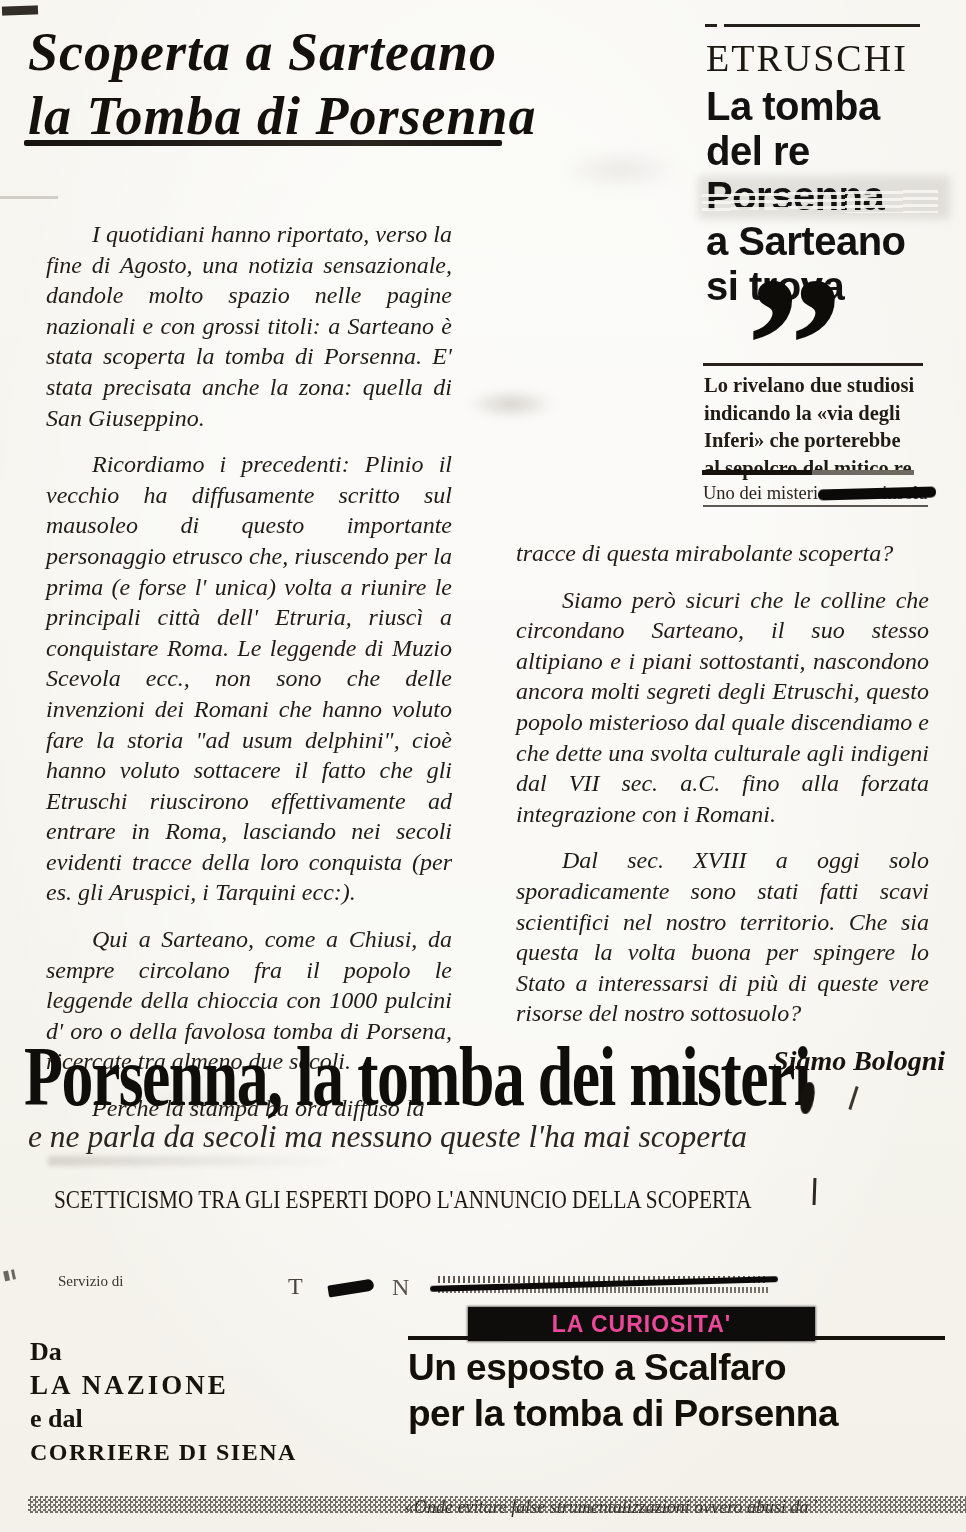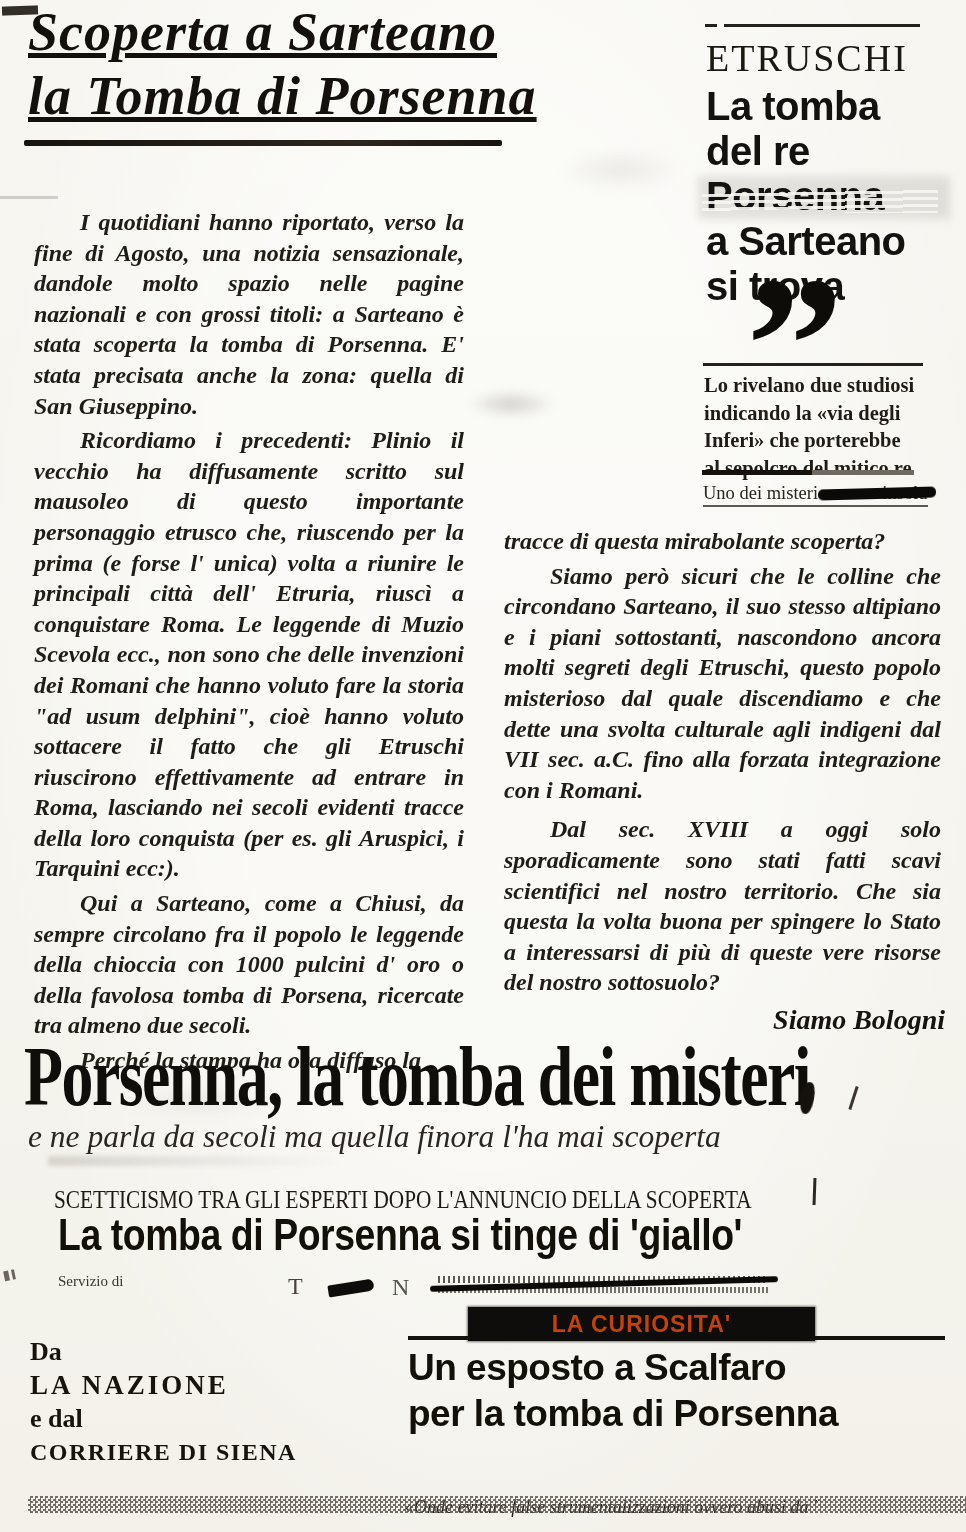--- a/index.html
+++ b/index.html
@@ -11,33 +11,33 @@
   #page{
     position:relative;width:966px;height:1532px;
     background:
       radial-gradient(ellipse at 50% 40%, rgba(255,255,255,.5) 40%, rgba(0,0,0,0) 75%),
       linear-gradient(180deg,#f7f6f1 0%, #f5f4ee 55%, #f3f1ea 100%);
     color:#1d1a15;
   }
   .abs{position:absolute;}
   
   .main-headline{
-    left:28px;top:0;
+    left:28px;top:20px;
     font:italic 700 54px/64px "Liberation Serif", serif;
-    letter-spacing:1px;color:#14110c;text-decoration:underline;
+    letter-spacing:1px;color:#14110c;
   }
   .headline-rule{
     left:24px;top:140px;width:478px;height:6px;border-radius:2px;
     background:linear-gradient(90deg,#17130e,#2c261e 70%,#17130e);
   }
   .col{
     font:italic 400 24px/30.6px "Liberation Serif", serif;
     text-align:justify;color:#201c16;
   }
-  .col p{margin:4px;font-weight:bold;}
+  .col p{margin:16px;}
   .col p.indent{text-indent:46px;}
   .col p.gap{margin-top:9px;}
   .col-left{left:30px;top:203px;width:438px;}
   .col-right{left:500px;top:522px;width:445px;}
   .article-byline{
     margin-top:6px;text-align:right;
     font:italic 700 28px/32px "Liberation Serif", serif;color:#17130e;
   }
   
   .sb-rule-top{left:705px;top:24px;width:215px;height:3px;
@@ -93,21 +93,21 @@
       repeating-linear-gradient(90deg, rgba(45,40,33,.9) 0 2px, rgba(0,0,0,0) 2px 5px) 0 0/100% 7px no-repeat,
       repeating-linear-gradient(90deg, rgba(45,40,33,.75) 0 2px, rgba(0,0,0,0) 2px 4px) 0 11px/100% 6px no-repeat;
     filter:blur(.4px);}
   .smudge-strip .strike{position:absolute;left:142px;top:9px;width:348px;height:6px;background:#0b0a08;
     transform:rotate(-1.6deg);filter:blur(.4px);border-radius:3px;}
   
   .cur-rule{left:408px;top:1336px;width:537px;height:4px;background:#15120e;}
   .cur-bar{left:468px;top:1307px;width:347px;height:34px;background:#0e0d0b;
     display:flex;align-items:center;justify-content:center;
     box-shadow:0 0 2px 1px rgba(20,18,14,.55);}
-  .cur-bar span{font:700 23px/24px "Liberation Sans", sans-serif;color:#c2410c;letter-spacing:1px;}
+  .cur-bar span{font:700 23px/24px "Liberation Sans", sans-serif;color:#ec4899;letter-spacing:1px;}
   .cur-h{left:408px;top:1345px;font:700 37px/46px "Liberation Sans", sans-serif;
     color:#121009;letter-spacing:-.5px;}
   .cur-body{left:405px;top:1449px;font:italic 400 18px/23.5px "Liberation Serif", serif;
     color:#26221a;white-space:pre;}
   .cur-body div{filter:blur(.2px);}
   
   .sources{left:30px;top:1336px;color:#17130d;}
   .src-da{font:700 26px/32px "Liberation Serif", serif;}
   .src-naz{font:700 27px/34px "Liberation Serif", serif;letter-spacing:3px;}
   .src-edal{font:700 26px/34px "Liberation Serif", serif;}
@@ -190,30 +190,27 @@
     <p class="indent">Siamo però sicuri che le colline che circondano Sarteano, il suo stesso altipiano e i piani sottostanti, nascondono ancora molti segreti degli Etruschi, questo popolo misterioso dal quale discendiamo e che dette una svolta culturale agli indigeni dal VII sec. a.C. fino alla forzata integrazione con i Romani.</p>
     <p class="indent gap">Dal sec. XVIII a oggi  solo sporadicamente sono stati fatti scavi scientifici nel nostro territorio. Che sia questa la volta buona per spingere lo Stato a interessarsi di più di queste vere risorse del nostro sottosuolo?</p>
     <div class="article-byline">Siamo Bologni</div>
   </div>
 
   <div class="abs h2-headline">
     <span>Porsenna, la tomba dei misteri</span>
   </div>
   <div class="art a-blot"></div>
   <div class="art a-tick1"></div>
-  <div class="abs h2-sub">e ne parla da secoli ma quella finora l'ha mai scoperta</div>
+  <div class="abs h2-sub">e ne parla da secoli ma nessuno queste l'ha mai scoperta</div>
   <div class="art a-subsmudge"></div>
 
   <div class="abs kicker">
     <span>SCETTICISMO TRA GLI ESPERTI DOPO L'ANNUNCIO DELLA SCOPERTA</span>
   </div>
   <div class="art a-tick2"></div>
-  <div class="abs deck">
-    <span>La tomba di Porsenna si tinge di 'giallo'</span>
-  </div>
   <div class="art a-servmark"></div>
   <div class="abs servizio">Servizio di</div>
 
   <div class="abs smudge-strip">
     <span class="t-mark">T</span>
     <i class="blob"></i>
     <span class="n-mark">N</span>
     <i class="scratch"></i>
     <i class="strike"></i>
   </div>

